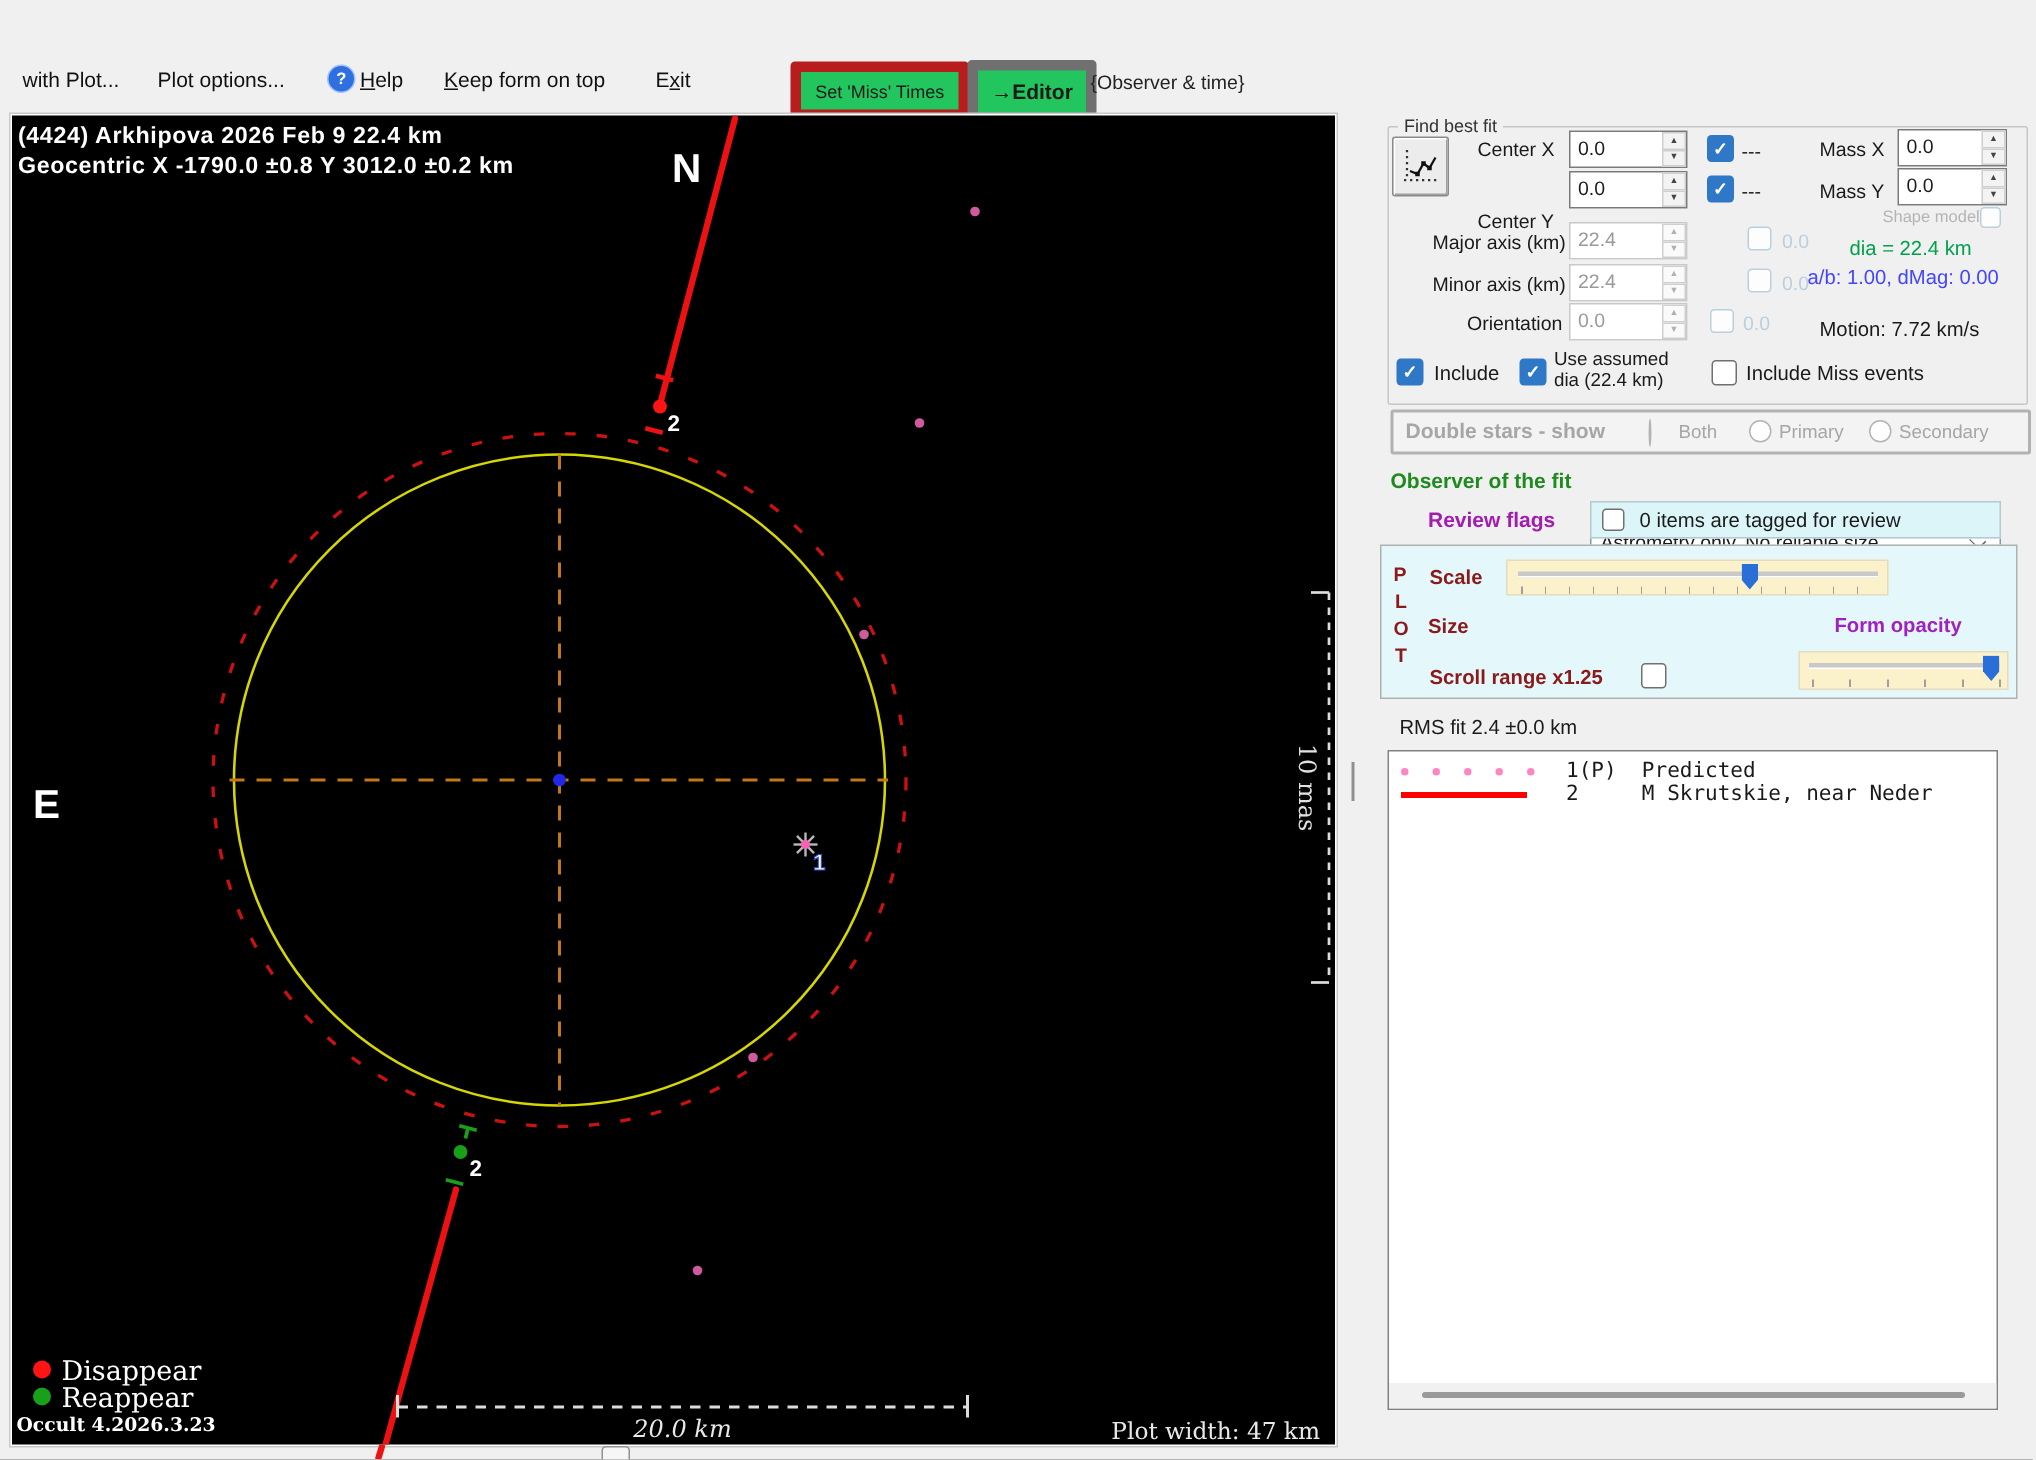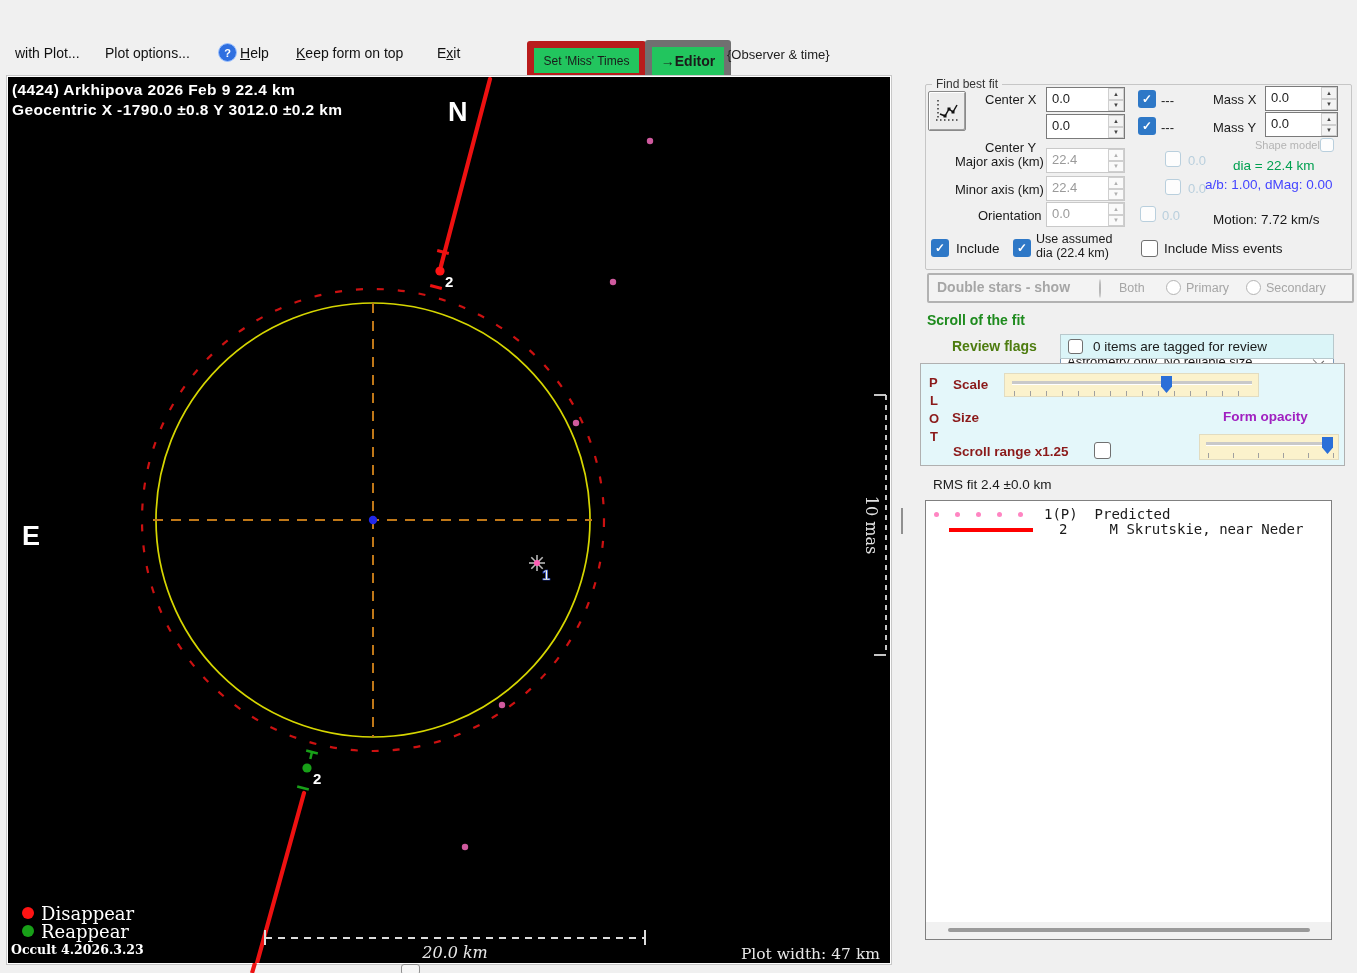--- a/index.html
+++ b/index.html
@@ -267,26 +267,26 @@
   <div class="abs" style="left:927px;top:273px;width:423px;height:26px;border:2px solid #b2b2b2;border-radius:2px;background:#f3f3f3;">
     <div class="abs" style="left:8px;top:4px;font-size:14px;font-weight:bold;color:#a6a6a6;">Double stars - show</div>
     <span class="abs radio dis sel" style="left:170px;top:5px;width:15px;height:15px;"></span>
     <div class="abs" style="left:190px;top:6px;font-size:12.5px;color:#a6a6a6;">Both</div>
     <span class="abs radio dis" style="left:237px;top:5px;width:15px;height:15px;"></span>
     <div class="abs" style="left:257px;top:6px;font-size:12.5px;color:#a6a6a6;">Primary</div>
     <span class="abs radio dis" style="left:317px;top:5px;width:15px;height:15px;"></span>
     <div class="abs" style="left:337px;top:6px;font-size:12.5px;color:#a6a6a6;">Secondary</div>
   </div>
 
-  <div class="abs" style="left:927px;top:312px;font-size:14px;font-weight:bold;color:#1e8b1e;">Scroll of the fit</div>
+  <div class="abs" style="left:927px;top:312px;font-size:14px;font-weight:bold;color:#1e8b1e;">Observer of the fit</div>
   <div class="abs" style="left:1060px;top:306px;width:272px;height:25px;background:#fff;border:1px solid #7a9ab8;display:flex;align-items:center;margin-top:42px;">
     <span style="padding-left:6px;font-size:13px;">Astrometry only. No reliable size</span>
     <span style="position:absolute;right:10px;top:7px;width:8px;height:8px;border-right:1.6px solid #606060;border-bottom:1.6px solid #606060;transform:rotate(45deg) scale(1,0.8);"></span>
   </div>
-  <div class="abs" style="left:952px;top:338px;font-size:14px;font-weight:bold;color:#4d7c0f;">Review flags</div>
+  <div class="abs" style="left:952px;top:338px;font-size:14px;font-weight:bold;color:#a21caf;">Review flags</div>
   <div class="abs" style="left:1060px;top:334px;width:272px;height:23px;background:#dbf5f8;border:1px solid #b8c8cc;display:flex;align-items:center;">
     <span class="cb off" style="margin-left:7px;width:15px;height:15px;"></span>
     <span style="margin-left:10px;font-size:13.5px;">0 items are tagged for review</span>
   </div>
 
   <div class="abs" style="left:920px;top:363px;width:423px;height:101px;background:#e4f7fa;border:1px solid #b0b0b0;">
     <div class="abs maroon" style="left:8px;top:11px;font-size:13px;">P</div>
     <div class="abs maroon" style="left:9px;top:29px;font-size:13px;">L</div>
     <div class="abs maroon" style="left:8px;top:47px;font-size:13px;">O</div>
     <div class="abs maroon" style="left:9px;top:65px;font-size:13px;">T</div>
@@ -318,21 +318,21 @@
       <span>
         <span class="abs" style="left:8px;top:11px;width:5px;height:5px;border-radius:50%;background:#ff85c2;"></span>
         <span class="abs" style="left:29px;top:11px;width:5px;height:5px;border-radius:50%;background:#ff85c2;"></span>
         <span class="abs" style="left:50px;top:11px;width:5px;height:5px;border-radius:50%;background:#ff85c2;"></span>
         <span class="abs" style="left:71px;top:11px;width:5px;height:5px;border-radius:50%;background:#ff85c2;"></span>
         <span class="abs" style="left:92px;top:11px;width:5px;height:5px;border-radius:50%;background:#ff85c2;"></span>
       </span>
       <span class="abs mono" style="left:118px;top:5px;font-size:14px;white-space:pre;">1(P)  Predicted</span>
     </div>
 
-    <div class="abs" style="left:15px;top:16px;width:395px;height:16px;">
+    <div class="abs" style="left:0;top:16px;width:395px;height:16px;">
       <span class="abs" style="left:8px;top:11px;width:84px;height:4px;background:#ff0000;"></span>
       <span class="abs mono" style="left:118px;top:4px;font-size:14px;white-space:pre;">2     M Skrutskie, near Neder</span>
     </div>
 
     <div class="abs" style="left:0;top:421px;width:405px;height:17px;background:#f1f1f1;">
       <div class="abs" style="left:22px;top:6px;width:362px;height:4px;background:#9a9a9a;border-radius:2px;"></div>
     </div>
   </div>
 
 </div>

